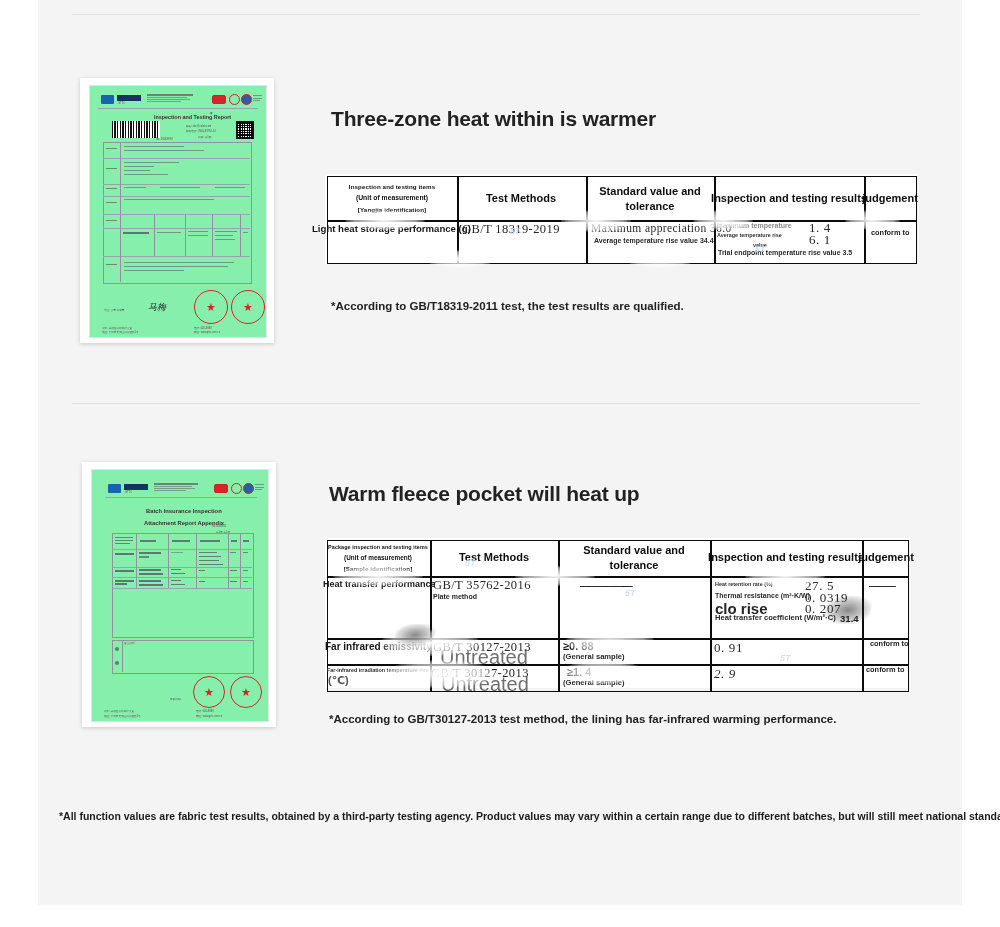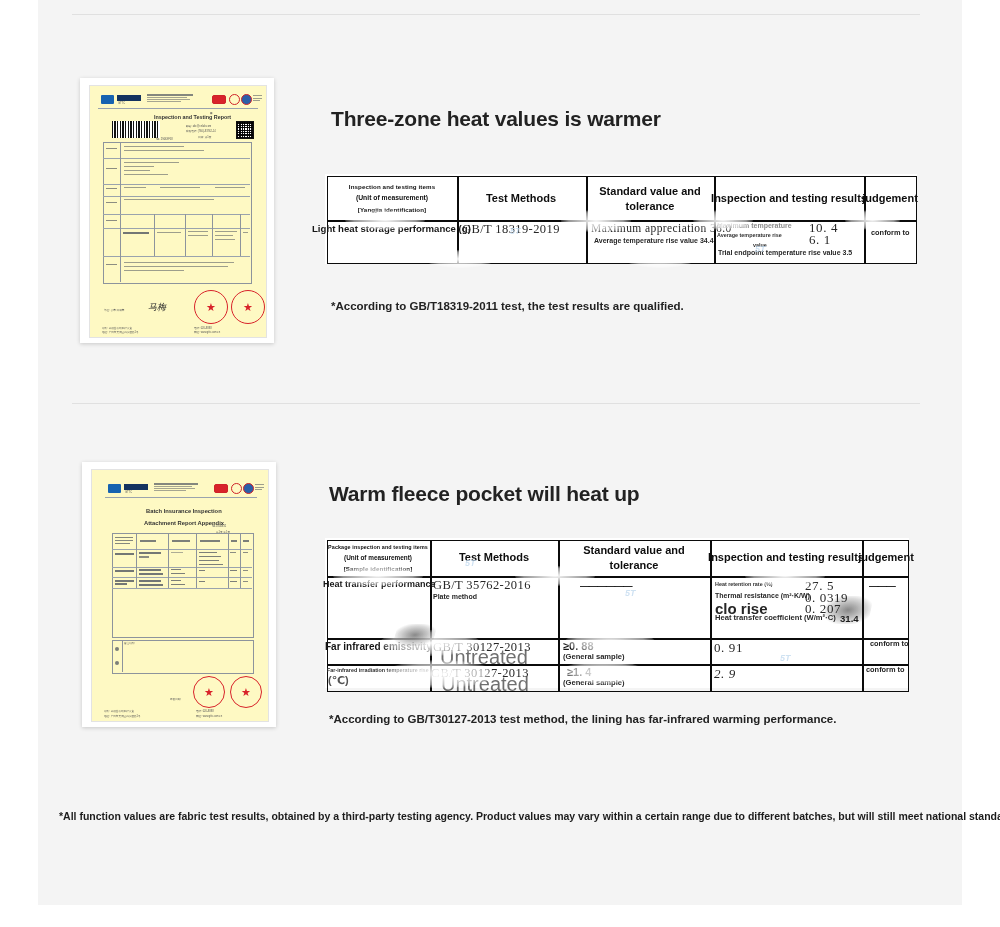--- a/index.html
+++ b/index.html
@@ -14,21 +14,21 @@
   }
   .divider{
     position:absolute;left:72px;width:848px;height:1px;background:#e0e0e0;
   }
   #divider-top{top:14px;}
   #divider-mid{top:403px;}
   .cert-frame{
     position:absolute;background:#ffffff;
     box-shadow:0 1px 4px rgba(0,0,0,0.18);
   }
-  .cert-page{position:absolute;background:#fef9c3;overflow:hidden;text-align:right;}
+  .cert-page{position:absolute;background:#86efac;overflow:hidden;text-align:right;}
 
   .headline{
     position:absolute;font-size:21px;font-weight:700;color:#222;
     letter-spacing:-0.2px;white-space:nowrap;
   }
   .footnote{
     position:absolute;font-size:11.5px;font-weight:700;color:#222;white-space:nowrap;
   }
   .bottom-note{
     position:absolute;font-size:10.5px;font-weight:700;color:#1c1c1c;white-space:nowrap;
@@ -182,21 +182,21 @@
       <div class="seal" style="left:141px;top:204px;width:32px;height:32px;">
         <span class="seal-star">★</span>
       </div>
       <div class="cert-tiny" style="left:12px;top:240px;">说明: 本报告仅对来样负责</div>
       <div class="cert-tiny" style="left:12px;top:244px;">地址: 广州市天河区科技园路1号</div>
       <div class="cert-tiny" style="left:104px;top:240px;">电话: 020-8888</div>
       <div class="cert-tiny" style="left:104px;top:244px;">网址: www.gttc.com.cn</div>
     </div>
   </div>
 
-  <div class="headline" style="left:331px;top:107px;">Three-zone heat values is warmer</div>
+  <div class="headline" style="left:331px;top:107px;">Three-zone heat within is warmer</div>
 
   <div class="tbl" style="left:325px;top:174px;width:592px;height:90px;">
 
     <div class="cellbox" style="left:2px;top:2px;width:130px;height:44px;"></div>
     <div class="cellbox" style="left:132px;top:2px;width:129px;height:44px;"></div>
     <div class="cellbox" style="left:261px;top:2px;width:128px;height:44px;"></div>
     <div class="cellbox" style="left:389px;top:2px;width:150px;height:44px;"></div>
     <div class="cellbox" style="left:539px;top:2px;width:51px;height:44px;"></div>
 
     <div class="cellbox" style="left:2px;top:46px;width:130px;height:42px;"></div>
@@ -213,21 +213,21 @@
     <div class="txt c hdr-main" style="left:325px;top:26px;">tolerance</div>
     <div class="txt c hdr-main" style="left:464px;top:18px;">Inspection and testing results</div>
     <div class="txt c hdr-main" style="left:565px;top:18px;">judgement</div>
 
     <div class="txt body-m" style="left:-13px;top:49px;">Light heat storage performance (g)</div>
     <div class="txt serif" style="left:137px;top:48px;">GB/T  18319-2019</div>
     <div class="txt serif" style="left:266px;top:48px;font-size:11.5px;">Maximum appreciation 36.0</div>
     <div class="txt body-s" style="left:269px;top:63px;">Average temperature rise value 34.4</div>
 
     <div class="txt body-s" style="left:392px;top:48px;color:#8a8a8a;">Maximum temperature</div>
-    <div class="txt val-big" style="left:484px;top:46px;">10. 4</div>
+    <div class="txt val-big" style="left:484px;top:46px;">1. 4</div>
     <div class="txt body-xs" style="left:392px;top:58px;">Average temperature rise</div>
     <div class="txt val-big" style="left:484px;top:58px;">6. 1</div>
     <div class="txt body-xs" style="left:428px;top:68px;">value</div>
     <div class="txt body-s" style="left:393px;top:75px;">Trial endpoint temperature rise value 3.5</div>
 
     <div class="txt jdg" style="left:546px;top:54px;">conform to</div>
 
     <div class="smudge" style="left:20px;top:36px;width:80px;height:20px;"></div>
     <div class="smudge" style="left:236px;top:36px;width:70px;height:22px;"></div>
     <div class="smudge" style="left:368px;top:36px;width:60px;height:20px;"></div>

